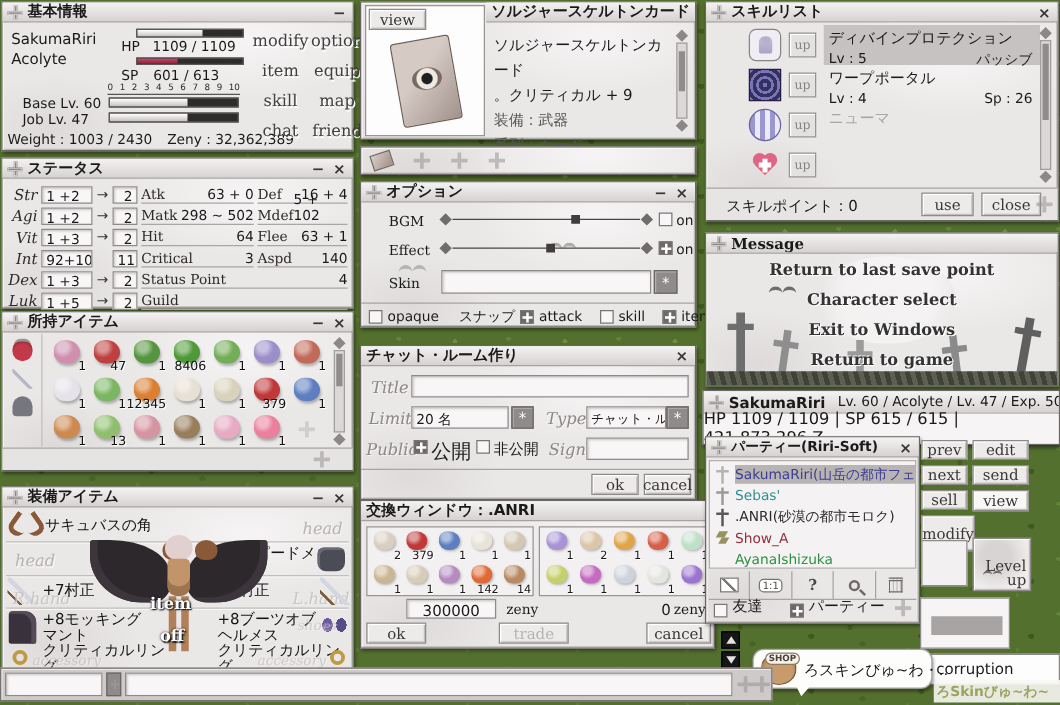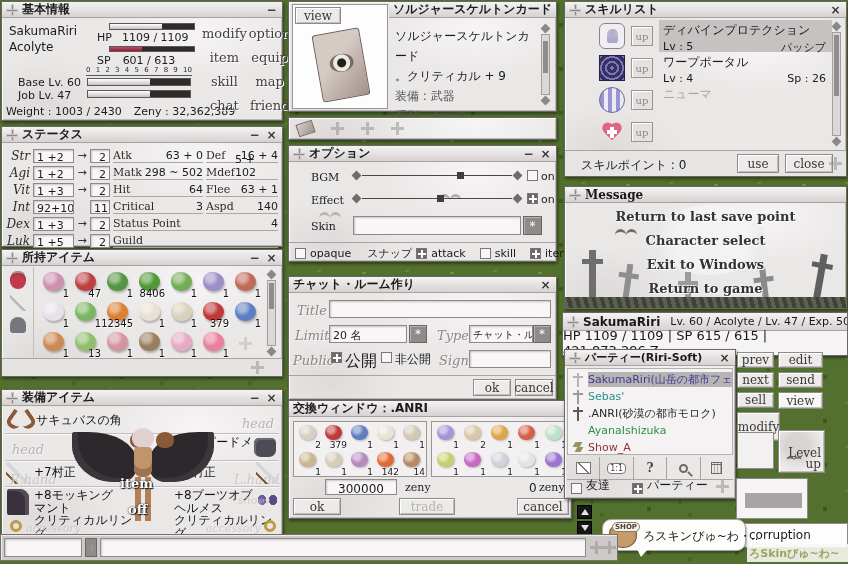--- a/index.html
+++ b/index.html
@@ -752,26 +752,26 @@
         </div>
         <div class="pmember">
           <span class="m-icon cross-icon"></span>
           <span style="color: rgb(47, 143, 143);">Sebas'</span>
         </div>
         <div class="pmember">
           <span class="m-icon cross-dark-icon"></span>
           <span style="color: rgb(42, 42, 42);">.ANRI(砂漠の都市モロク)</span>
         </div>
         <div class="pmember">
+          <span class="m-icon lightning-icon"></span>
+          <span style="color: rgb(147, 48, 63);">Show_A</span>
+        </div>
+        <div class="pmember">
           <span class="m-icon "></span>
           <span style="color: rgb(47, 143, 66);">AyanaIshizuka</span>
-        </div>
-        <div class="pmember">
-          <span class="m-icon lightning-icon"></span>
-          <span style="color: rgb(147, 48, 63);">Show_A</span>
         </div>
       </div>
     <div style="position:absolute;left:2px;top:107px;right:2px;height:23px;display:flex;border-bottom:1px solid #a9a4a4">
       <div class="ptool">
           <span class="memo-icon"></span>
         </div>
       <div class="ptool">
           <span class="bubble-icon">1:1</span>
         </div>
       <div class="ptool">

